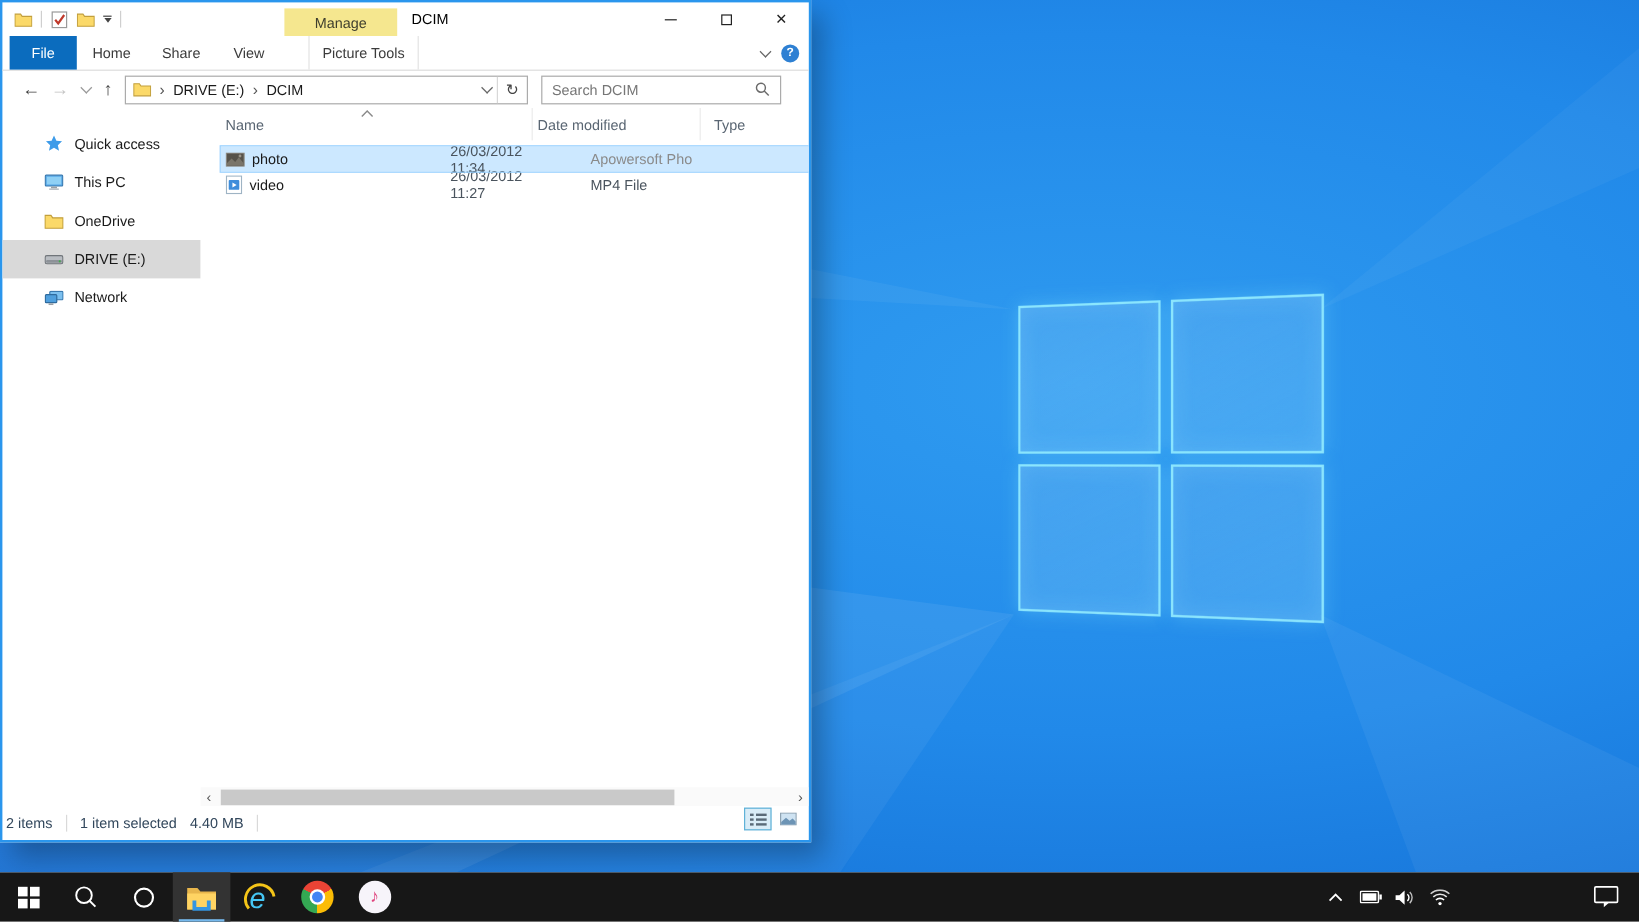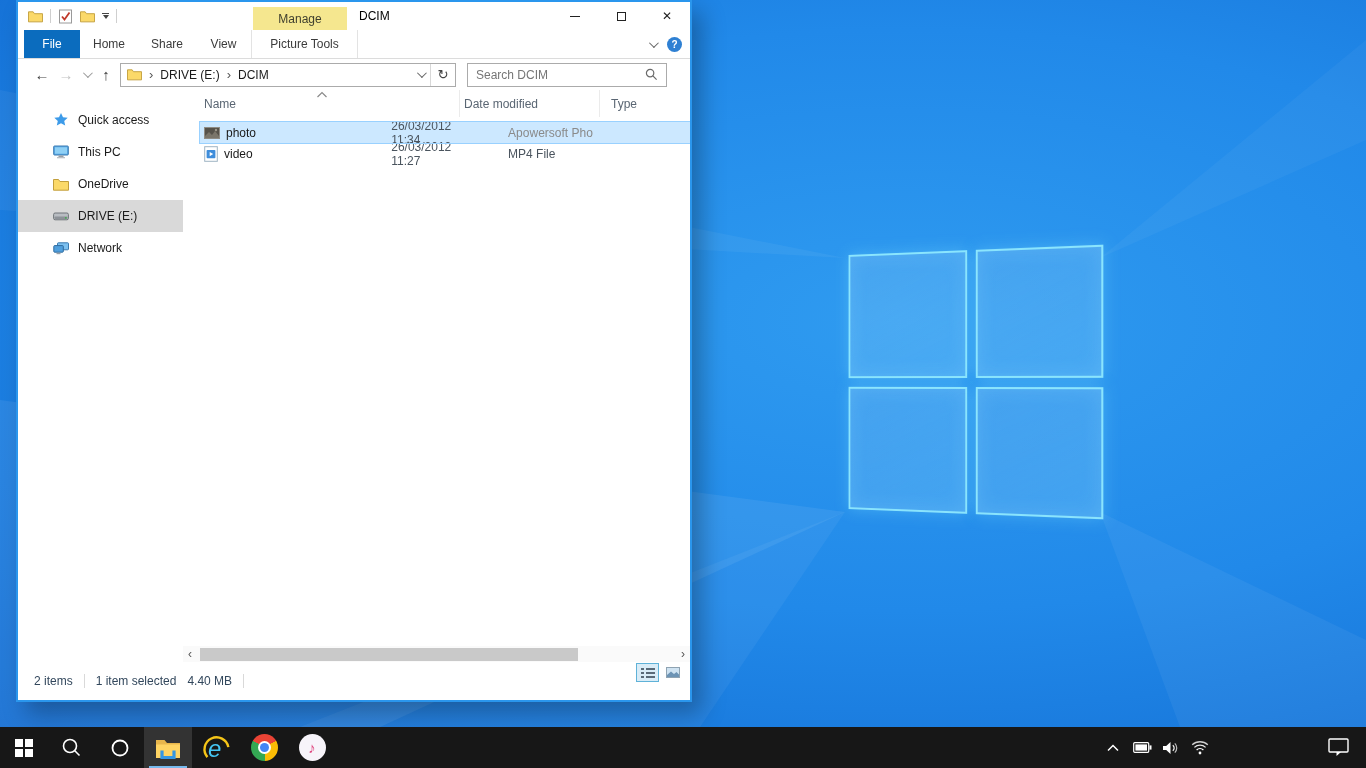--- a/index.html
+++ b/index.html
@@ -16,21 +16,21 @@
   .beam.b4 { background:rgba(255,255,255,0.05); clip-path:polygon(1100px 512px, 1366px 640px, 1366px 727px, 1180px 727px); }
   .beam.b5 { background:rgba(255,255,255,0.04); clip-path:polygon(1100px 258px, 1366px 140px, 1366px 40px); }
   .win-logo { position:absolute; left:838px; top:250px; width:266px; height:264px;
     display:grid; grid-template-columns:1fr 1fr; grid-template-rows:1fr 1fr; gap:9px;
     transform:perspective(1000px) rotateY(-17deg); }
   .pane { border:2px solid rgba(150,240,255,0.85);
     background:linear-gradient(155deg, rgba(255,255,255,0.12), rgba(140,215,255,0.28));
     box-shadow:0 0 14px rgba(120,220,255,0.35), inset 0 0 20px rgba(170,235,255,0.18); }
 
   
-  .window { position:absolute; left:16px; top:0; width:676px; height:702px; background:#fff;
+  .window { position:absolute; left:0; top:0; width:676px; height:702px; background:#fff;
     border:2px solid #2a96ed; display:flex; flex-direction:column;
     box-shadow:10px 12px 22px rgba(0,0,0,0.28); }
 
   
   .titlebar { position:relative; height:28px; flex:none; }
   .qat { display:flex; align-items:center; height:100%; padding-left:10px; gap:7px; }
   .qat-sep { width:1px; height:14px; background:#cfcfcf; }
   .qat-drop { display:flex; flex-direction:column; align-items:center; gap:1px; }
   .qat-drop .bar { width:7px; height:1.5px; background:#444; }
   .qat-drop .tri { width:0; height:0; border-left:3.5px solid transparent; border-right:3.5px solid transparent; border-top:4px solid #444; }
@@ -42,21 +42,21 @@
   .min-glyph { width:10px; height:1px; background:#222; display:block; }
   .max-glyph { width:9px; height:9px; border:1px solid #222; display:block; }
   .close-glyph { font-size:12px; }
 
   
   .tabrow { position:relative; height:29px; flex:none; display:flex; padding-left:6px;
     border-bottom:1px solid #dcdcdc; }
   .tab { display:flex; align-items:center; justify-content:center; color:#3b3b3b; }
   .tab.file { width:56px; background:#0b6cbe; color:#fff; }
   .tab.t1 { width:58px; } .tab.t2 { width:58px; } .tab.t3 { width:55px; }
-  .tab.pt { width:107px; margin-left:0; border-left:1px solid #e3e3e3; border-right:1px solid #e3e3e3; }
+  .tab.pt { width:92px; margin-left:22px; border-left:1px solid #e3e3e3; border-right:1px solid #e3e3e3; }
   .ribbon-extra { position:absolute; right:8px; top:0; height:29px; display:flex; align-items:center; gap:11px; }
   .chev-down { width:7px; height:7px; border-right:1.5px solid #666; border-bottom:1.5px solid #666;
     transform:rotate(45deg) translateY(-2px); }
   .help-btn { width:15px; height:15px; border-radius:50%; background:#2e80d3; color:#fff;
     display:flex; align-items:center; justify-content:center; font-size:10px; font-weight:bold; }
 
   
   .addr-row { height:31px; flex:none; display:flex; align-items:center; padding:0 10px 0 12px; }
   .nav-btn { width:24px; text-align:center; font-size:15px; color:#3d3d3d; }
   .nav-btn.disabled { color:#c3c3c3; }
@@ -98,21 +98,21 @@
   .fc-type { width:300px; color:#4a545e; }
   .frow.sel .fc-type { color:#8a8a8a; }
 
   .hscroll { position:absolute; left:0; right:0; bottom:0; height:16px; background:#fafafa;
     display:flex; align-items:center; }
   .hs-arrow { width:14px; text-align:center; color:#555; font-size:12px; line-height:16px; }
   .hs-thumb { width:378px; height:13px; background:#c9c9c9; margin-left:3px; }
   .hs-spacer { flex:1; }
 
   
-  .statusbar { height:38px; flex:none; display:flex; align-items:center; padding-left:16px; gap:11px;
+  .statusbar { height:28px; flex:none; display:flex; align-items:center; padding-left:3px; gap:11px;
     color:#32475c; position:relative; }
   .sb-div { width:1px; height:14px; background:#d9d9d9; }
   .view-toggles { position:absolute; right:6px; top:1px; display:flex; gap:2px; }
   .vt-btn { width:23px; height:19px; display:flex; align-items:center; justify-content:center;
     border:1px solid transparent; }
   .vt-btn.active { border-color:#5fb2d8; background:#d9ecf7; }
 
   
   .taskbar { position:absolute; left:0; bottom:0; width:1366px; height:41px; background:#171717;
     display:flex; align-items:center; }

